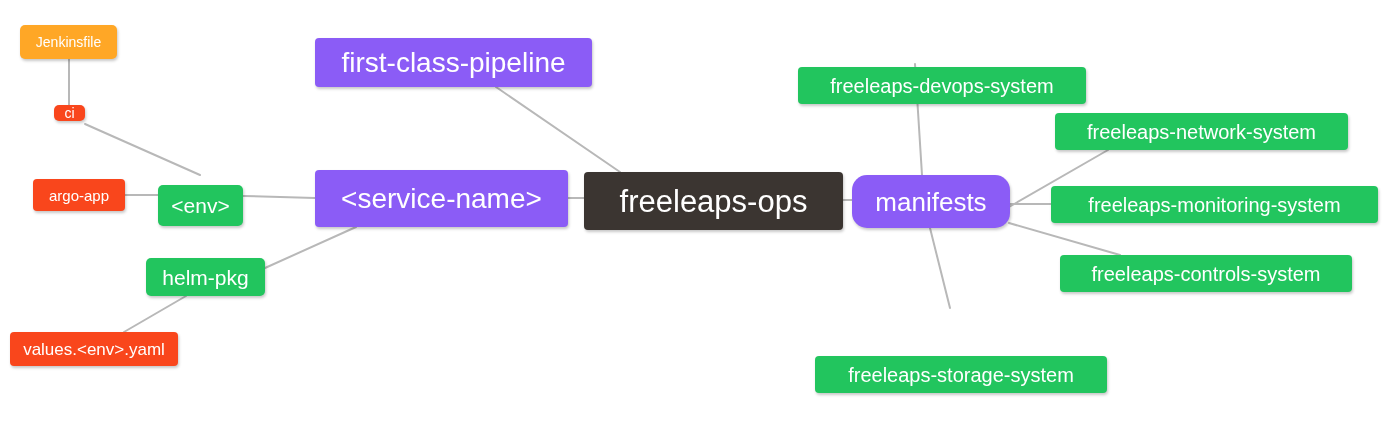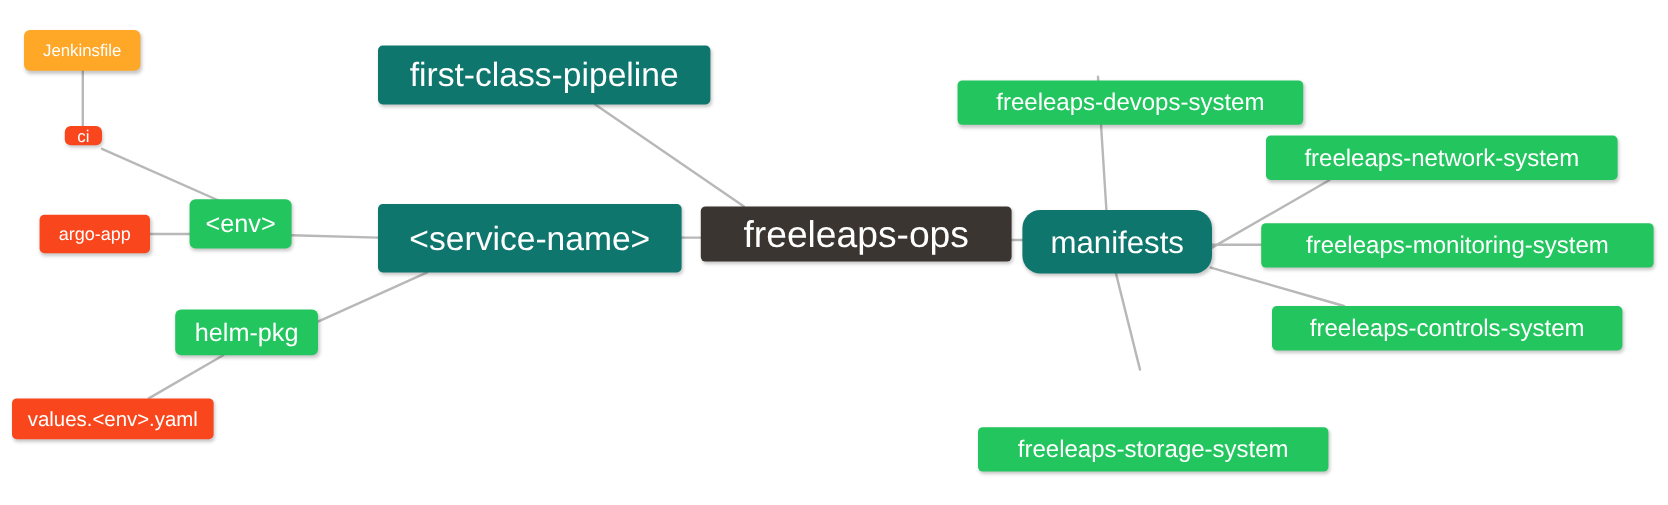--- a/index.html
+++ b/index.html
@@ -41,21 +41,21 @@
     box-shadow: 1px 2px 3px rgba(0,0,0,0.22);
     z-index: 2;
     user-select: none;
   }
   .node-label {
     display: block;
     white-space: nowrap;
   }
   
   .c-root   { background: #3b3531; }
-  .c-blue   { background: #0f766e; }
+  .c-blue   { background: #8b5cf6; }
   .c-green  { background: #22c55e; }
   .c-orange { background: #ffa726; }
   .c-red    { background: #f9461c; }
 </style>
 </head>
 <body>
 
 <div id="canvas">
   <svg id="edges" width="1390" height="421" viewBox="0 0 1390 421" xmlns="http://www.w3.org/2000/svg">
       <line x1="69" y1="59" x2="69" y2="105" stroke="#b8b8b8" stroke-width="2" stroke-linecap="round"></line>
@@ -76,36 +76,36 @@
   <div id="node-layer">
       <div class="node c-orange" style="left: 20px; top: 25px; width: 97px; height: 34px; font-size: 14px; border-radius: 5px;">
         <span class="node-label">Jenkinsfile</span>
       </div>
       <div class="node c-red" style="left: 54px; top: 105px; width: 31px; height: 16px; font-size: 14px; border-radius: 5px;">
         <span class="node-label">ci</span>
       </div>
       <div class="node c-red" style="left: 33px; top: 179px; width: 92px; height: 32px; font-size: 15px; border-radius: 4px;">
         <span class="node-label">argo-app</span>
       </div>
-      <div class="node c-green" style="left: 158px; top: 166px; width: 85px; height: 41px; font-size: 21px; border-radius: 5px;">
+      <div class="node c-green" style="left: 158px; top: 185px; width: 85px; height: 41px; font-size: 21px; border-radius: 5px;">
         <span class="node-label">&lt;env&gt;</span>
       </div>
       <div class="node c-green" style="left: 146px; top: 258px; width: 119px; height: 38px; font-size: 21px; border-radius: 5px; text-align: center;">
         <span class="node-label">helm-pkg</span>
       </div>
       <div class="node c-red" style="left: 10px; top: 332px; width: 168px; height: 34px; font-size: 17px; border-radius: 4px;">
         <span class="node-label">values.&lt;env&gt;.yaml</span>
       </div>
       <div class="node c-blue" style="left: 315px; top: 38px; width: 277px; height: 49px; font-size: 28px; border-radius: 4px;">
         <span class="node-label">first-class-pipeline</span>
       </div>
       <div class="node c-blue" style="left: 315px; top: 170px; width: 253px; height: 57px; font-size: 28px; border-radius: 4px;">
         <span class="node-label">&lt;service-name&gt;</span>
       </div>
-      <div class="node c-root" style="left: 584px; top: 172px; width: 259px; height: 46px; font-size: 31px; border-radius: 4px;">
+      <div class="node c-root" style="left: 584px; top: 172px; width: 259px; height: 58px; font-size: 31px; border-radius: 4px;">
         <span class="node-label">freeleaps-ops</span>
       </div>
       <div class="node c-blue" style="left: 852px; top: 175px; width: 158px; height: 53px; font-size: 26px; border-radius: 15px;">
         <span class="node-label">manifests</span>
       </div>
       <div class="node c-green" style="left: 798px; top: 27px; width: 288px; height: 37px; font-size: 20px; border-radius: 4px; margin-top: 40px;">
         <span class="node-label">freeleaps-devops-system</span>
       </div>
       <div class="node c-green" style="left: 1055px; top: 113px; width: 293px; height: 37px; font-size: 20px; border-radius: 4px;">
         <span class="node-label">freeleaps-network-system</span>

